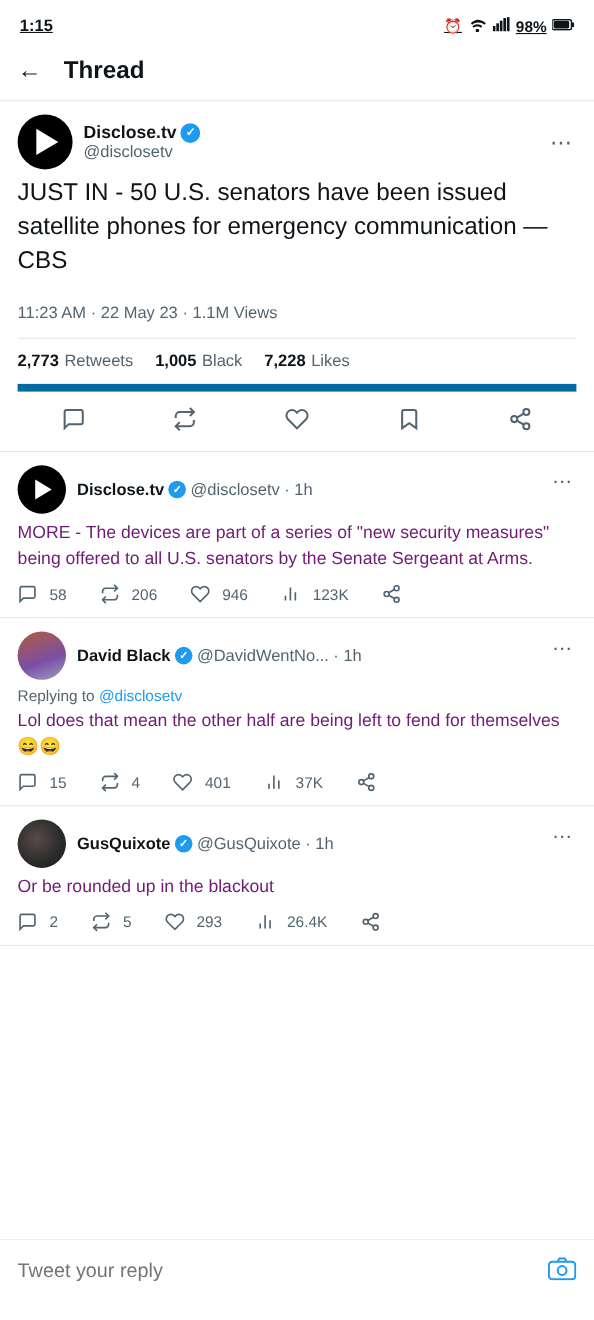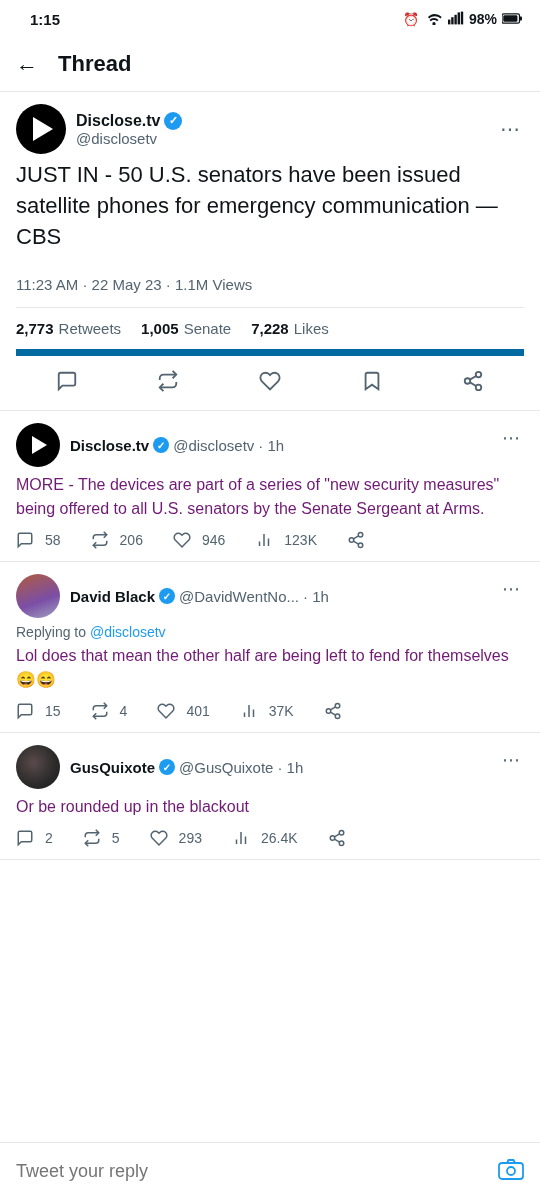--- a/index.html
+++ b/index.html
@@ -10,24 +10,25 @@
       background: #fff;
       font-family: -apple-system, 'Segoe UI', Arial, sans-serif;
       font-size: 16px;
       color: #0f1419;
     }
 
     
     .status-bar {
       display: flex;
       justify-content: space-between;
-      align-items: center;
-      padding: 6px 18px 4px 30px;
+      align-items: flex-end;
+      padding: 6px 18px 4px 18px;
       background: #fff;
       height: 36px;
+      text-decoration: underline;
     }
     .status-time { font-weight: 700; font-size: 15px; }
     .status-icons { display: flex; align-items: center; gap: 5px; font-size: 13px; }
 
     
     .header {
       display: flex;
       align-items: center;
       padding: 10px 16px;
       border-bottom: 1px solid #e7e7e7;
@@ -205,21 +206,21 @@
       height: 0;
       border-top: 9px solid transparent;
       border-bottom: 9px solid transparent;
       border-left: 15px solid #fff;
       margin-left: 3px;
     }
 
     
     .reply-bar {
       position: fixed;
-      bottom: 0;
+      bottom: 16px;
       width: 540px;
       height: 58px;
       background: #fff;
       border-top: 1px solid #e7e7e7;
       display: flex;
       align-items: center;
       padding: 0 16px;
       gap: 12px;
     }
     .reply-input {
@@ -323,21 +324,21 @@
     <span>11:23 AM · 22 May 23 · 1.1M Views</span>
   </div>
 
   <div class="tweet-stats">
     <div class="stat-item">
       <span class="stat-num">2,773</span>
       <span class="stat-label">Retweets</span>
     </div>
     <div class="stat-item">
       <span class="stat-num">1,005</span>
-      <span class="stat-label">Senate</span>
+      <span class="stat-label">Black</span>
     </div>
     <div class="stat-item">
       <span class="stat-num">7,228</span>
       <span class="stat-label">Likes</span>
     </div>
   </div>
 
   <div class="tweet-actions">
     <span class="action-btn">
       <svg width="22" height="22" viewBox="0 0 24 24" fill="none" stroke="#536471" stroke-width="2">

